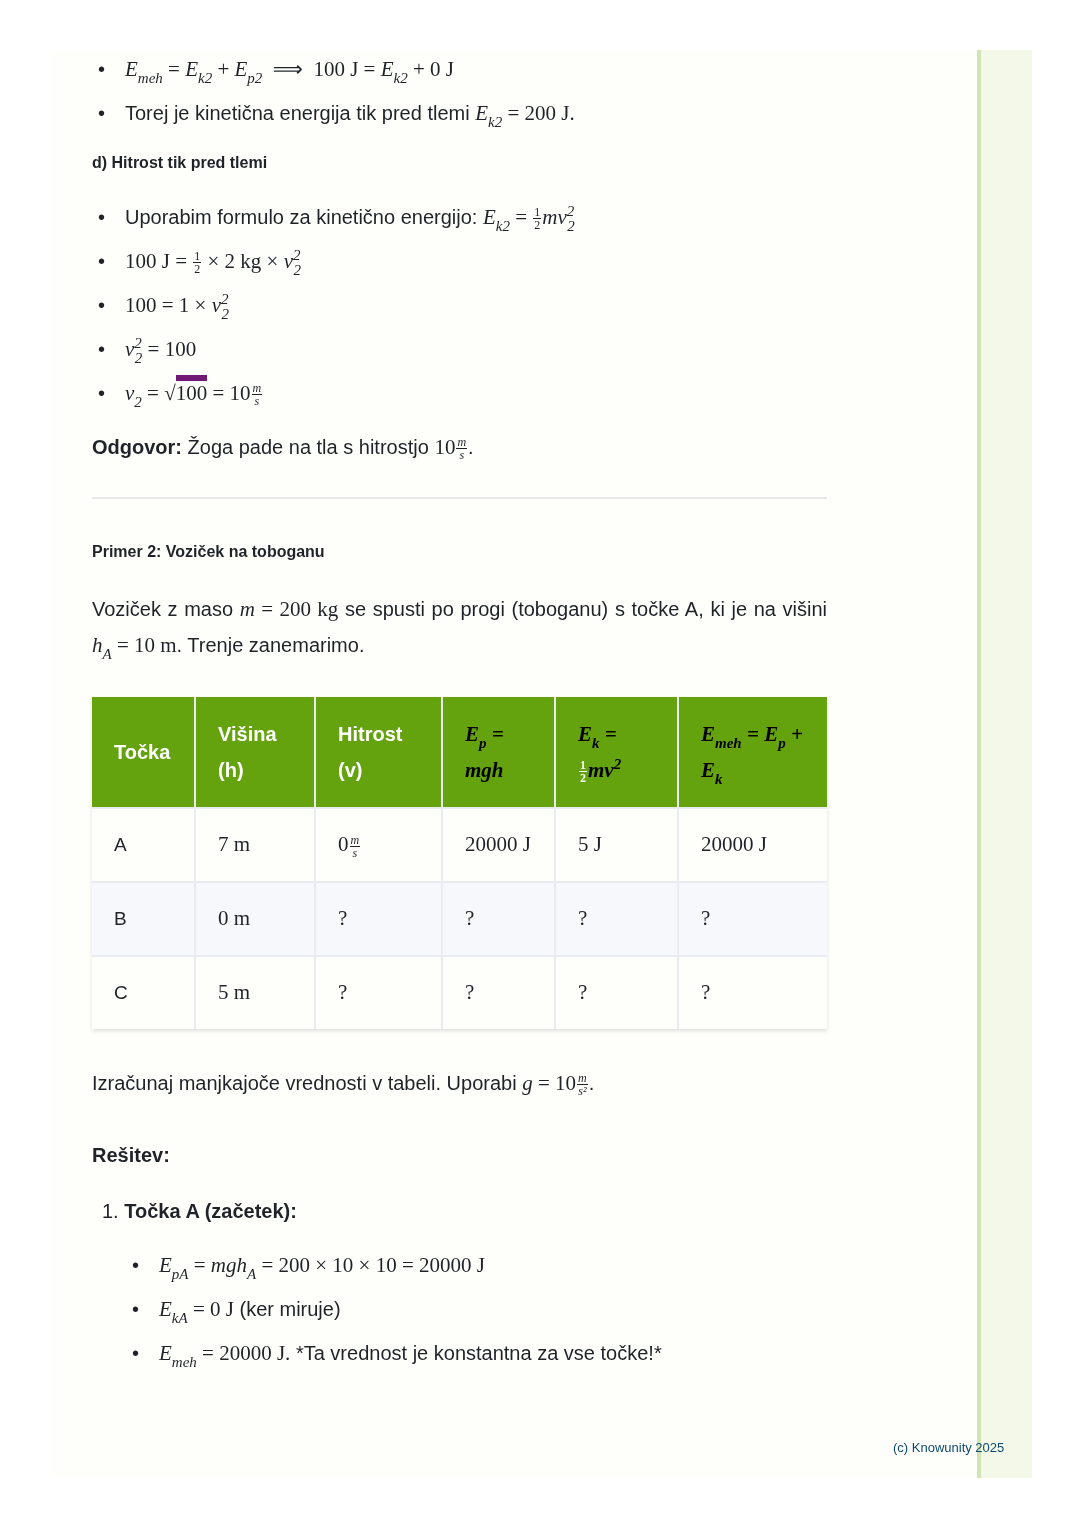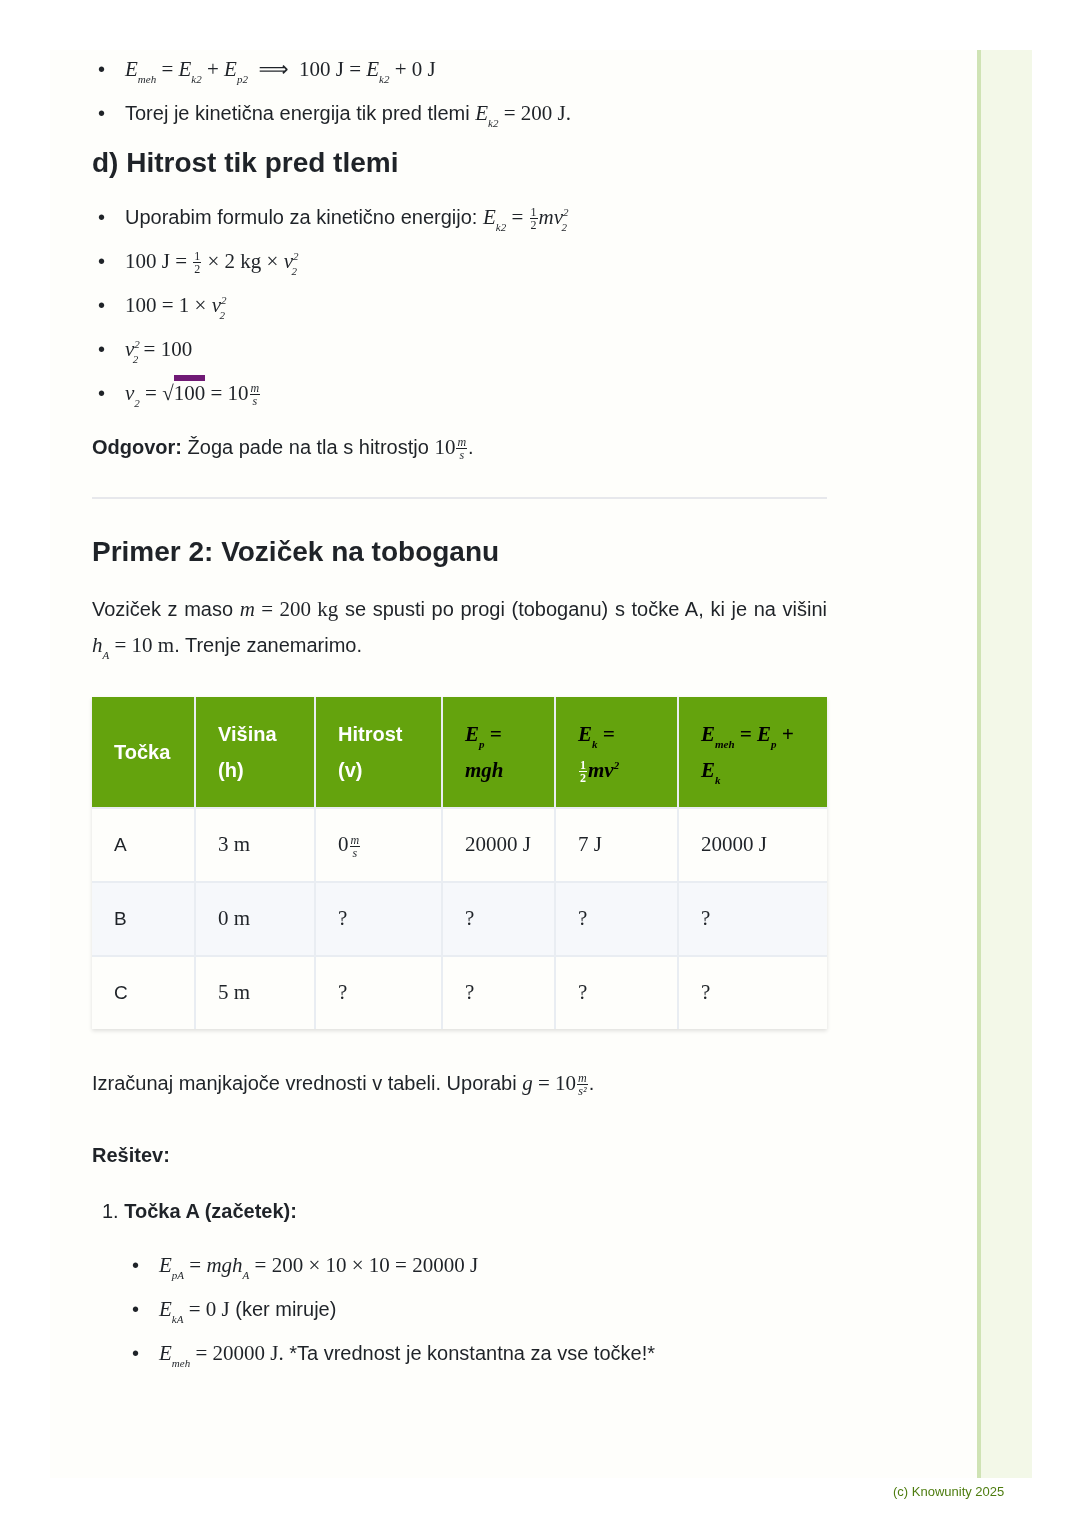--- a/index.html
+++ b/index.html
@@ -4,44 +4,44 @@
 <style>
   html, body { margin:0; padding:0; }
   body { width:1080px; height:1528px; background:#ffffff; position:relative; overflow:hidden;
          font-family:"Liberation Sans", sans-serif; color:#1f2328; }
   .page { position:absolute; left:50px; top:50px; width:927px; height:1428px; background:#fefefb; }
   .side { position:absolute; left:977px; top:50px; width:55px; height:1428px; background:#f3f8e8;
           border-left:4px solid #cfe3b4; box-sizing:border-box; }
   .content { position:absolute; left:92px; top:50px; width:735px; font-size:20px; line-height:1.6; }
   .m { font-family:"Liberation Serif", serif; font-size:21px; }
   .mi { font-family:"Liberation Serif", serif; font-style:italic; font-size:21px; }
-  sub, sup { font-size:11px; line-height:0; }
+  sub, sup { font-size:15px; line-height:0; }
   sub { position:relative; top:2px; }
   .frac { display:inline-block; vertical-align:middle; text-align:center; font-family:"Liberation Serif", serif;
           font-size:12px; line-height:1; margin:0 1px; }
   .frac .n { display:block; border-bottom:1px solid #1f2328; padding:0 1px; font-style:italic; }
   .frac .d { display:block; font-style:italic; }
   .frac.up .n, .frac.up .d { font-style:normal; }
   ul { margin:0; padding:0; list-style:none; }
   ul li { position:relative; padding-left:33px; }
   ul li::before { content:"•"; position:absolute; left:6px; top:0; font-size:20px; }
   .blk-ul li { height:44px; line-height:44px; }
-  h4 { font-size:28px; font-weight:bold; margin:0; }
+  h4 { font-size:16px; font-weight:bold; margin:0; }
   p { margin:0; }
   .hr { height:2px; background:#e7e8ec; margin:0; }
   table { border-collapse:collapse; width:735px; box-shadow:0 2px 4px rgba(0,0,0,0.12); }
   th { background:#64a30d; color:#ffffff; font-weight:bold; font-size:20px; text-align:left;
        padding:0 22px; height:110px; border-right:2px solid #e9edf2; line-height:36px; vertical-align:middle; }
   th .mi { color:#000000; }
   td { height:72px; padding:0 22px; font-size:19px; border-right:2px solid #e9edf2; border-top:2px solid #e9edf2; }
   th:last-child, td:last-child { border-right:none; }
   tr.alt td { background:#f6f8fb; }
   tr td { background:#fefefb; }
   ol { margin:0; padding:0; list-style:none; }
-  .copyright { position:absolute; left:893px; top:1440px; font-size:13px; color:#4d7c0f;margin-top:44px; }
+  .copyright { position:absolute; left:893px; top:1440px; font-size:13px; color:#0c4a6e; }
 </style>
 </head>
 <body>
 
 <div class="page"></div>
 <div class="side"></div>
 
 <div class="content">
 
   <ul class="blk-ul" style="margin-top:-3px;">
@@ -99,24 +99,24 @@
         <th style="width:74px;">Višina<br>(h)</th>
         <th style="width:81px;">Hitrost<br>(v)</th>
         <th style="width:67px;"><span class="mi">E<sub>p</sub> =</span><br><span class="mi">mgh</span></th>
         <th style="width:77px;"><span class="mi">E<sub>k</sub> =</span><br><span class="frac up" style="color:#fff;"><span class="n" style="border-color:#fff;">1</span><span class="d">2</span></span><span class="mi">mv<sup>2</sup></span></th>
         <th><span class="mi">E<sub>meh</sub> = E<sub>p</sub> +</span><br><span class="mi">E<sub>k</sub></span></th>
       </tr>
     </thead>
     <tbody>
       <tr>
         <td>A</td>
-        <td class="m">3 m</td>
+        <td class="m">7 m</td>
         <td><span class="m">0</span><span class="frac"><span class="n">m</span><span class="d">s</span></span></td>
         <td class="m">20000 J</td>
-        <td class="m">7 J</td>
+        <td class="m">5 J</td>
         <td class="m">20000 J</td>
       </tr>
       <tr class="alt">
         <td>B</td>
         <td class="m">0 m</td>
         <td class="m">?</td>
         <td class="m">?</td>
         <td class="m">?</td>
         <td class="m">?</td>
       </tr>

